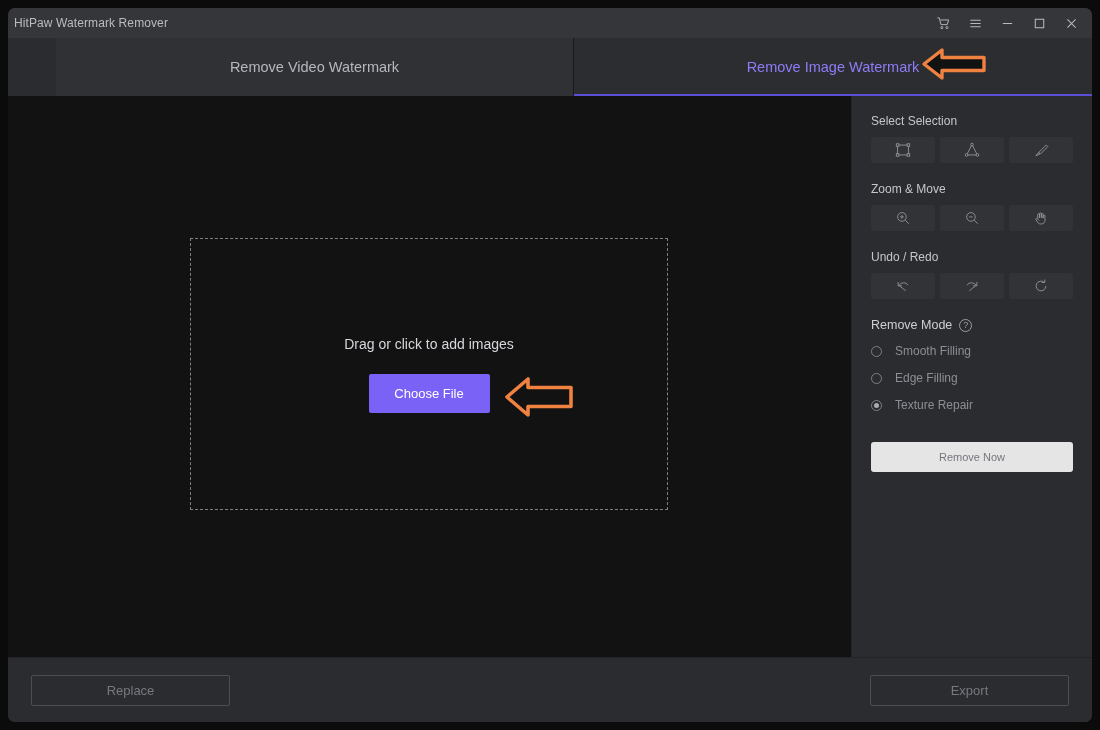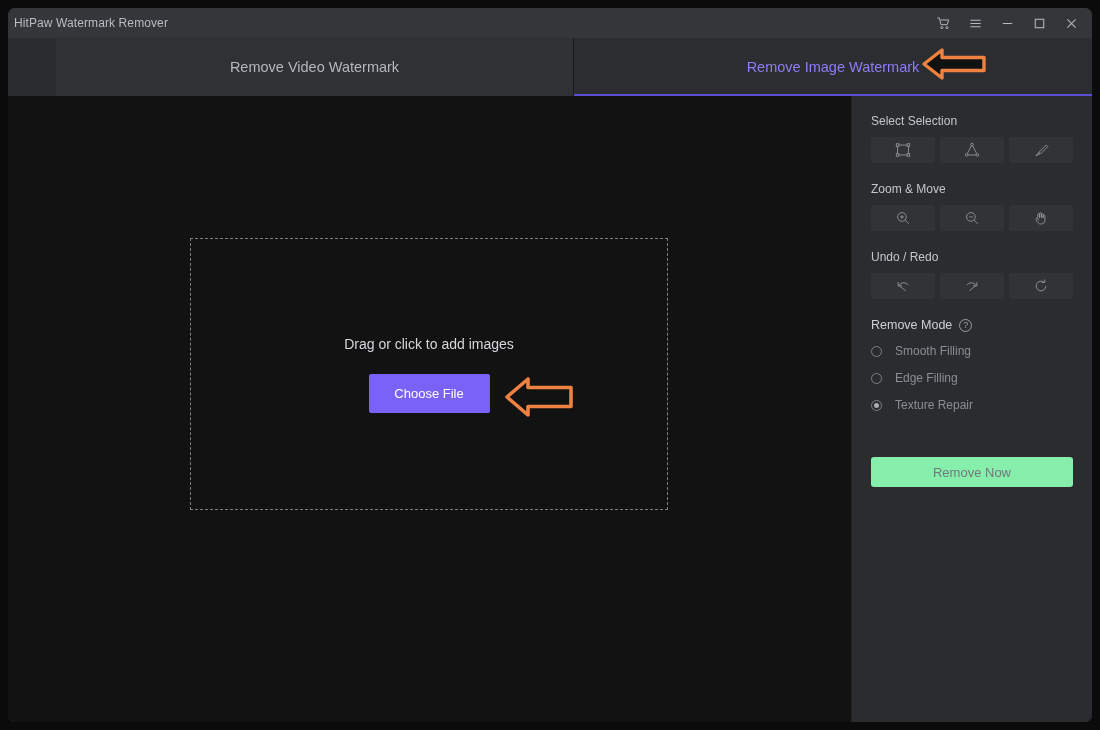--- a/index.html
+++ b/index.html
@@ -241,26 +241,26 @@
     border-radius: 50%;
     background: #a9acb2;
   }
   .radio-label {
     font-size: 12px;
     color: #8b8e94;
     user-select: none;
   }
 
   .remove-now {
-    margin-top: 32px;
+    margin-top: 17px;
     width: 202px;
     height: 30px;
-    background: #86efac;
+    background: #e5e5e5;
     color: #74777d;
-    font-size: 13px;
+    font-size: 11px;
     border: none;
     border-radius: 3px;
     font-family: "Liberation Sans", sans-serif;
     cursor: default;
   }
 
   
   .footer {
     flex: 0 0 64px;
     height: 64px;
@@ -448,20 +448,24 @@
         </div>
         <div class="radio-row">
           <span class="radio checked"></span>
           <span class="radio-label">Texture Repair</span>
         </div>
 
         <button class="remove-now">Remove Now</button>
       </div>
     </div>
 
+    <div class="footer">
+      <button class="footer-btn left">Replace</button>
+      <button class="footer-btn right">Export</button>
+    </div>
   </div>
 
   <div class="arrow-anno arrow-tab">
     <svg width="66" height="36" viewBox="0 0 66 36" fill="#121213" stroke="#ef8240" stroke-width="3.4" stroke-linejoin="round">
       <path d="M3 18L21 4v7.5h42v13H21V32z"></path>
     </svg>
   </div>
   <div class="arrow-anno arrow-choose">
     <svg width="70" height="46" viewBox="0 0 70 46" fill="#121213" stroke="#ef8240" stroke-width="3.6" stroke-linejoin="round">
       <path d="M3 23L24 5v8.5h43v19H24V41z"></path>

